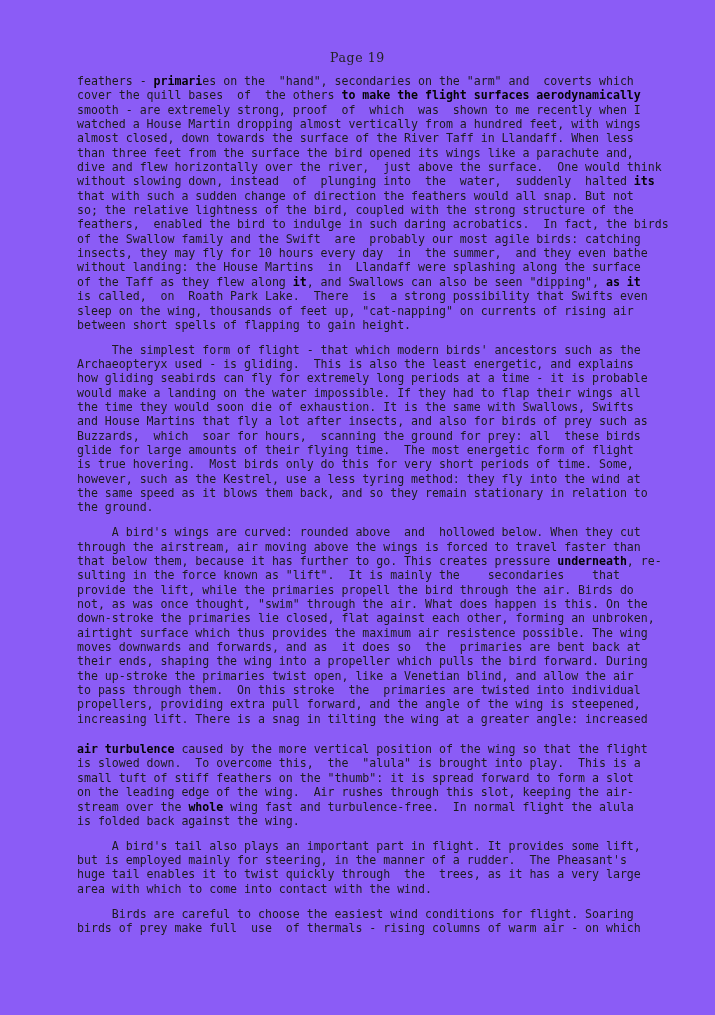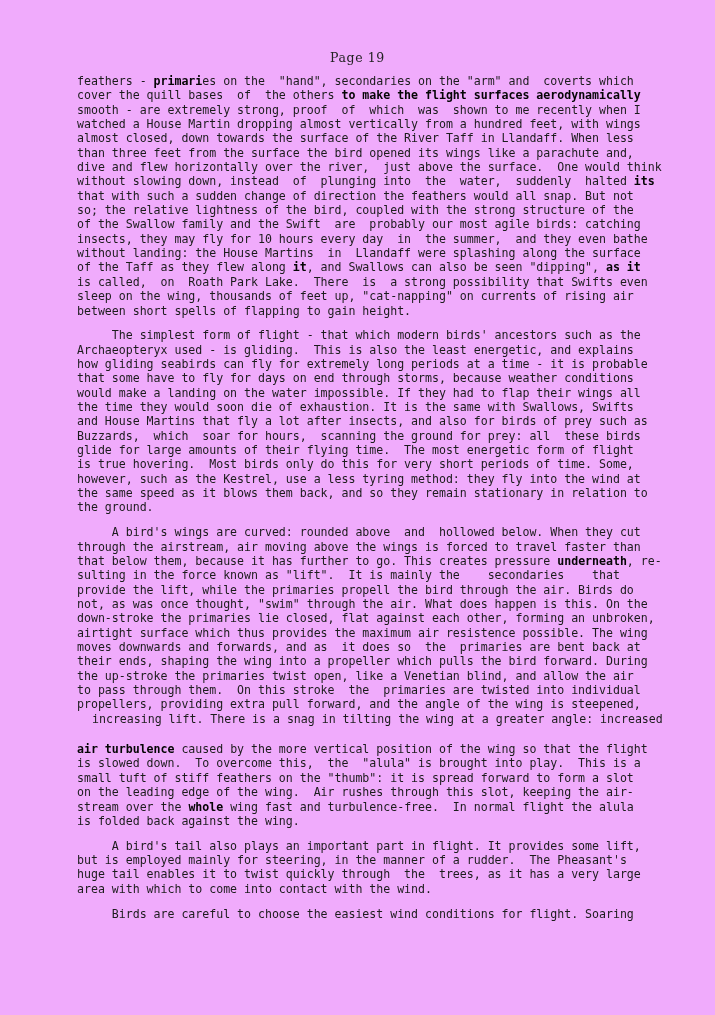--- a/index.html
+++ b/index.html
@@ -52,49 +52,49 @@
     text-rendering: optimizeLegibility;
   }
   b, .b {
     font-weight: 700;
     color: #050505;
   }
 </style>
 </head>
 <body>
 
-<div class="page" style="background: #f0abfc; padding-left: 48px;">
+<div class="page" style="background: #8b5cf6; padding-left: 48px;">
 
   <div class="page-header">Page 19</div>
 
   <div class="body-text">
     <div class="para">
         <span class="line" style="color: rgb(28, 28, 28);">feathers - <b>primari</b>es on the  "hand", secondaries on the "arm" and  coverts which</span>
         <span class="line" style="color: rgb(28, 28, 28);">cover the quill bases  of  the others <b>to make the flight surfaces aerodynamically</b></span>
         <span class="line" style="color: rgb(28, 28, 28);">smooth - are extremely strong, proof  of  which  was  shown to me recently when I</span>
         <span class="line" style="color: rgb(28, 28, 28);">watched a House Martin dropping almost vertically from a hundred feet, with wings</span>
         <span class="line" style="color: rgb(28, 28, 28);">almost closed, down towards the surface of the River Taff in Llandaff. When less</span>
         <span class="line" style="color: rgb(28, 28, 28);">than three feet from the surface the bird opened its wings like a parachute and,</span>
         <span class="line" style="color: rgb(28, 28, 28);">dive and flew horizontally over the river,  just above the surface.  One would think</span>
         <span class="line" style="color: rgb(28, 28, 28);">without slowing down, instead  of  plunging into  the  water,  suddenly  halted <b>its</b></span>
         <span class="line" style="color: rgb(28, 28, 28);">that with such a sudden change of direction the feathers would all snap. But not</span>
         <span class="line" style="color: rgb(28, 28, 28);">so; the relative lightness of the bird, coupled with the strong structure of the</span>
+        <span class="line" style="color: rgb(28, 28, 28);">feathers,  enabled the bird to indulge in such daring acrobatics.  In fact, the birds</span>
         <span class="line" style="color: rgb(28, 28, 28);">of the Swallow family and the Swift  are  probably our most agile birds: catching</span>
         <span class="line" style="color: rgb(28, 28, 28);">insects, they may fly for 10 hours every day  in  the summer,  and they even bathe</span>
         <span class="line" style="color: rgb(28, 28, 28);">without landing: the House Martins  in  Llandaff were splashing along the surface</span>
         <span class="line" style="color: rgb(28, 28, 28);">of the Taff as they flew along <b>it</b>, and Swallows can also be seen "dipping", <b>as it</b></span>
         <span class="line" style="color: rgb(28, 28, 28);">is called,  on  Roath Park Lake.  There  is  a strong possibility that Swifts even</span>
         <span class="line" style="color: rgb(28, 28, 28);">sleep on the wing, thousands of feet up, "cat-napping" on currents of rising air</span>
         <span class="line" style="color: rgb(28, 28, 28);">between short spells of flapping to gain height.</span>
       </div>
     <div class="para">
         <span class="line" style="color: rgb(28, 28, 28);">     The simplest form of flight - that which modern birds' ancestors such as the</span>
         <span class="line" style="color: rgb(28, 28, 28);">Archaeopteryx used - is gliding.  This is also the least energetic, and explains</span>
         <span class="line" style="color: rgb(28, 28, 28);">how gliding seabirds can fly for extremely long periods at a time - it is probable</span>
-        <span class="line" style="color: rgb(28, 28, 28);">that some have to fly for days on end through storms, because weather conditions</span>
         <span class="line" style="color: rgb(28, 28, 28);">would make a landing on the water impossible. If they had to flap their wings all</span>
         <span class="line" style="color: rgb(28, 28, 28);">the time they would soon die of exhaustion. It is the same with Swallows, Swifts</span>
         <span class="line" style="color: rgb(28, 28, 28);">and House Martins that fly a lot after insects, and also for birds of prey such as</span>
         <span class="line" style="color: rgb(28, 28, 28);">Buzzards,  which  soar for hours,  scanning the ground for prey: all  these birds</span>
         <span class="line" style="color: rgb(28, 28, 28);">glide for large amounts of their flying time.  The most energetic form of flight</span>
         <span class="line" style="color: rgb(28, 28, 28);">is true hovering.  Most birds only do this for very short periods of time. Some,</span>
         <span class="line" style="color: rgb(28, 28, 28);">however, such as the Kestrel, use a less tyring method: they fly into the wind at</span>
         <span class="line" style="color: rgb(28, 28, 28);">the same speed as it blows them back, and so they remain stationary in relation to</span>
         <span class="line" style="color: rgb(28, 28, 28);">the ground.</span>
       </div>
@@ -105,32 +105,33 @@
         <span class="line" style="color: rgb(28, 28, 28);">sulting in the force known as "lift".  It is mainly the    secondaries    that</span>
         <span class="line" style="color: rgb(28, 28, 28);">provide the lift, while the primaries propell the bird through the air. Birds do</span>
         <span class="line" style="color: rgb(28, 28, 28);">not, as was once thought, "swim" through the air. What does happen is this. On the</span>
         <span class="line" style="color: rgb(28, 28, 28);">down-stroke the primaries lie closed, flat against each other, forming an unbroken,</span>
         <span class="line" style="color: rgb(28, 28, 28);">airtight surface which thus provides the maximum air resistence possible. The wing</span>
         <span class="line" style="color: rgb(28, 28, 28);">moves downwards and forwards, and as  it does so  the  primaries are bent back at</span>
         <span class="line" style="color: rgb(28, 28, 28);">their ends, shaping the wing into a propeller which pulls the bird forward. During</span>
         <span class="line" style="color: rgb(28, 28, 28);">the up-stroke the primaries twist open, like a Venetian blind, and allow the air</span>
         <span class="line" style="color: rgb(28, 28, 28);">to pass through them.  On this stroke  the  primaries are twisted into individual</span>
         <span class="line" style="color: rgb(28, 28, 28); text-align: right;">propellers, providing extra pull forward, and the angle of the wing is steepened,</span>
-        <span class="line" style="color: rgb(28, 28, 28); margin-left: 15px;">increasing lift. There is a snag in tilting the wing at a greater angle: increased</span>
+        <span class="line" style="color: rgb(28, 28, 28);">increasing lift. There is a snag in tilting the wing at a greater angle: increased</span>
         <span class="line" style="color: rgb(28, 28, 28); margin-top: 16px;"><b>air turbulence</b> caused by the more vertical position of the wing so that the flight</span>
         <span class="line" style="color: rgb(28, 28, 28);">is slowed down.  To overcome this,  the  "alula" is brought into play.  This is a</span>
         <span class="line" style="color: rgb(28, 28, 28);">small tuft of stiff feathers on the "thumb": it is spread forward to form a slot</span>
         <span class="line" style="color: rgb(28, 28, 28);">on the leading edge of the wing.  Air rushes through this slot, keeping the air-</span>
         <span class="line" style="color: rgb(28, 28, 28);">stream over the <b>whole</b> wing fast and turbulence-free.  In normal flight the alula</span>
         <span class="line" style="color: rgb(28, 28, 28);">is folded back against the wing.</span>
       </div>
     <div class="para">
         <span class="line" style="color: rgb(28, 28, 28);">     A bird's tail also plays an important part in flight. It provides some lift,</span>
         <span class="line" style="color: rgb(28, 28, 28);">but is employed mainly for steering, in the manner of a rudder.  The Pheasant's</span>
         <span class="line" style="color: rgb(28, 28, 28);">huge tail enables it to twist quickly through  the  trees, as it has a very large</span>
         <span class="line" style="color: rgb(28, 28, 28);">area with which to come into contact with the wind.</span>
       </div>
     <div class="para">
         <span class="line" style="color: rgb(28, 28, 28);">     Birds are careful to choose the easiest wind conditions for flight. Soaring</span>
+        <span class="line" style="color: rgb(28, 28, 28);">birds of prey make full  use  of thermals - rising columns of warm air - on which</span>
       </div>
   </div>
 
 </div>
 
 </body></html>

